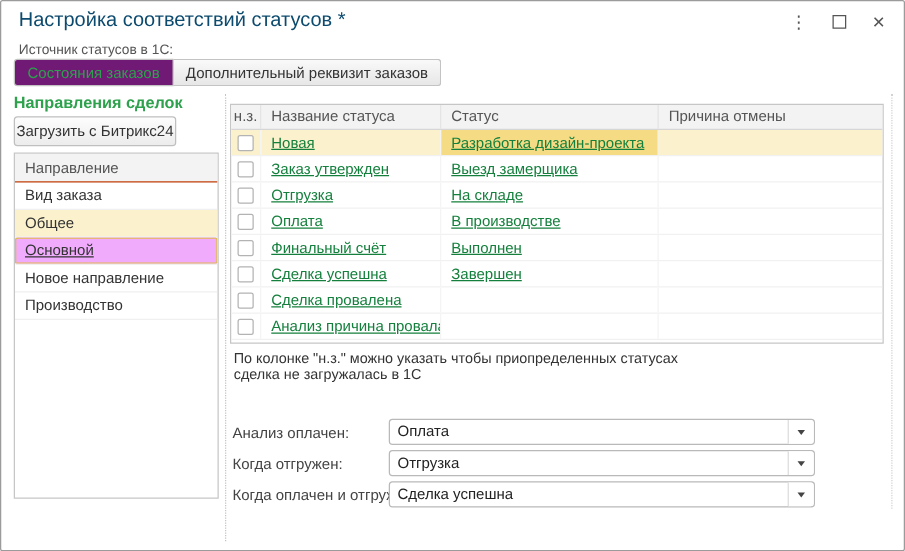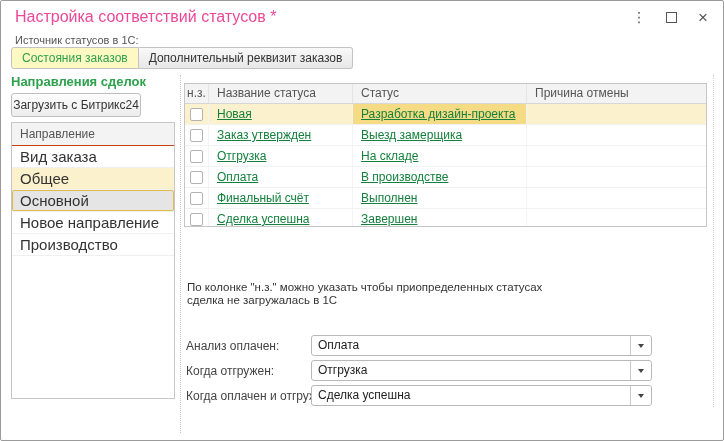--- a/index.html
+++ b/index.html
@@ -1,41 +1,41 @@
 <!DOCTYPE html>
 <html><head>
 <meta charset="utf-8">
 <style>
   html,body{margin:0;padding:0;background:#fff;}
   .window{position:relative;width:724px;height:441px;box-sizing:border-box;background:#fff;
           border:1px solid #9b9b9b;border-radius:2px;font-family:"Liberation Sans",sans-serif;overflow:hidden;}
-  .title{position:absolute;left:14px;top:7px;font-size:16px;color:#ec4899;}
+  .title{position:absolute;left:14px;top:7px;font-size:16px;color:#0c4a6e;}
   .win-controls{position:absolute;top:5px;right:8px;display:flex;gap:8px;}
   .ctrl{width:24px;height:22px;display:flex;align-items:center;justify-content:center;color:#555;}
   .kebab{font-size:14px;}
   .sq{width:9px;height:9px;border:1.5px solid #555;}
   .xg{font-size:17px;line-height:17px;}
   .src-label{position:absolute;left:14px;top:33px;font-size:11px;color:#555;}
   .tabs{position:absolute;left:10px;top:46px;display:flex;}
   .tab{height:22px;line-height:20px;padding:0 10px;font-size:12px;border:1px solid #c3c3c3;box-sizing:border-box;white-space:nowrap;}
-  .tab.active{background:#fef9c3;color:#2da14c;border-radius:3px 0 0 3px;}
+  .tab.active{background:#701a75;color:#2da14c;border-radius:3px 0 0 3px;}
   .tab.inactive{background:linear-gradient(#f9f9f9,#e7e7e7);color:#333;border-left:none;border-radius:0 3px 3px 0;}
   .side-title{position:absolute;left:10px;top:73px;font-size:13px;font-weight:bold;color:#2da14c;}
   .load-btn{position:absolute;left:10px;top:92px;width:130px;height:24px;box-sizing:border-box;
             background:linear-gradient(#fdfdfd,#ececec);border:1px solid #bfbfbf;border-radius:3px;
             font-size:12px;color:#333;text-align:center;line-height:22px;}
   .dir-list{position:absolute;left:10px;top:121px;width:164px;height:277px;box-sizing:border-box;
             border:1px solid #c6c6c6;background:#fff;overflow:hidden;}
   .dir-header{height:22px;line-height:22px;padding-left:8px;background:#f3f3f3;border-bottom:1px solid #c2410c;font-size:12px;color:#555;}
-  .side-row{height:22px;line-height:21px;padding-left:8px;font-size:15px;color:#333;border-bottom:1px solid #f0f0f0;box-sizing:border-box;}
+  .side-row{height:22px;line-height:21px;padding-left:8px;font-size:12px;color:#333;border-bottom:1px solid #f0f0f0;box-sizing:border-box;}
   .side-row.hl{background:#fbf2cd;}
-  .side-row.sel{background:#e5e5e5;box-shadow:inset 0 0 0 1px #e0bc4a;border-radius:2px;}
+  .side-row.sel{background:#f0abfc;box-shadow:inset 0 0 0 1px #e0bc4a;border-radius:2px;text-decoration:underline;}
   .splitter-v{position:absolute;left:179px;top:74px;height:358px;width:0;border-left:1px dotted #c4c4c4;}
   .splitter-r{position:absolute;left:712px;top:74px;height:332px;width:0;border-left:1px dotted #d2d2d2;}
-  .status-table{position:absolute;left:183px;top:82px;width:523px;height:144px;box-sizing:border-box;
+  .status-table{position:absolute;left:183px;top:82px;width:523px;height:192px;box-sizing:border-box;
                 border:1px solid #c6c6c6;background:#fff;overflow:hidden;}
   .t-header{display:flex;height:20px;background:#f3f3f3;border-bottom:1px solid #d6d6d6;box-sizing:border-box;}
   .t-hcell{font-size:12px;color:#555;line-height:19px;box-sizing:border-box;border-right:1px solid #e4e4e4;white-space:nowrap;overflow:hidden;}
   .hc1{width:24px;text-align:center;}
   .hc2{width:144px;padding-left:8px;}
   .hc3{width:174px;padding-left:8px;}
   .hc4{flex:1;padding-left:8px;border-right:none;}
   .t-row{display:flex;height:21px;border-bottom:1px solid #f1f1f1;box-sizing:border-box;}
   .t-cell{box-sizing:border-box;font-size:12px;color:#15803d;line-height:20px;padding-left:8px;
           border-right:1px solid #f4f4f4;overflow:hidden;white-space:nowrap;text-decoration:underline;}

